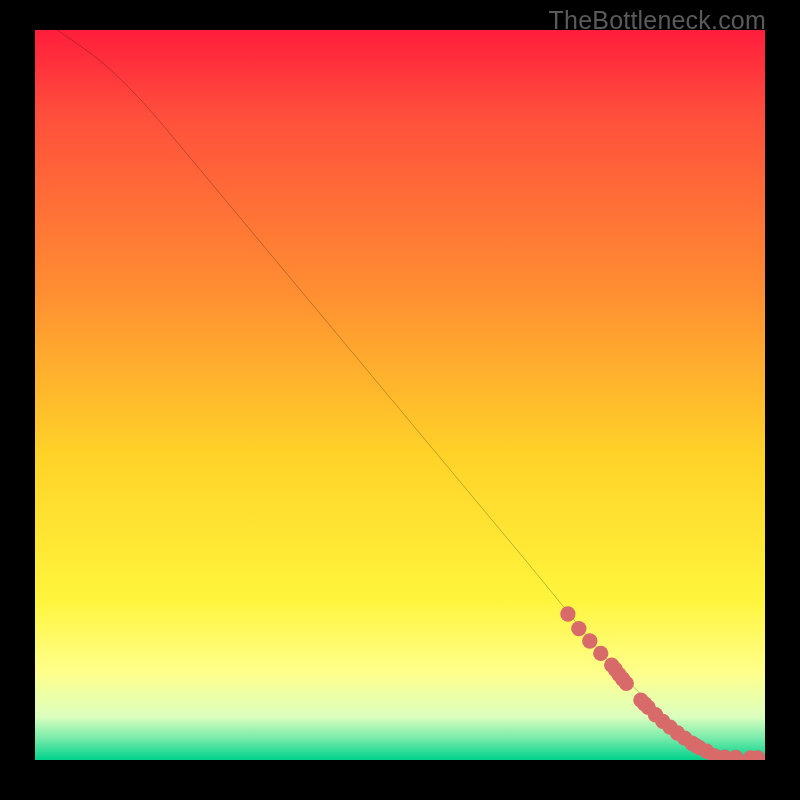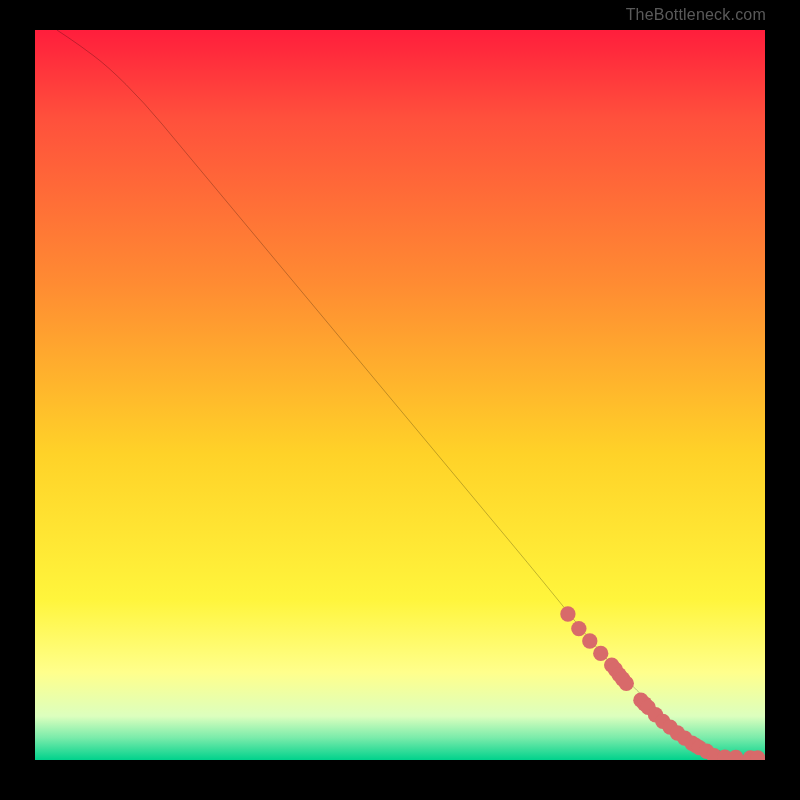--- a/index.html
+++ b/index.html
@@ -48,21 +48,21 @@
     left: 0;
     top: 0;
     width: 100%;
     height: 100%;
   }
   .credit {
     position: absolute;
     top: 6px;
     right: 34px;
     color: #5a5a5a;
-    font-size: 16px;
+    font-size: 25px;
     font-weight: 500;
     letter-spacing: 0.2px;
   }
 </style>
 </head>
 <body>
 
 <div class="stage">
 
   <div class="credit">TheBottleneck.com</div>

